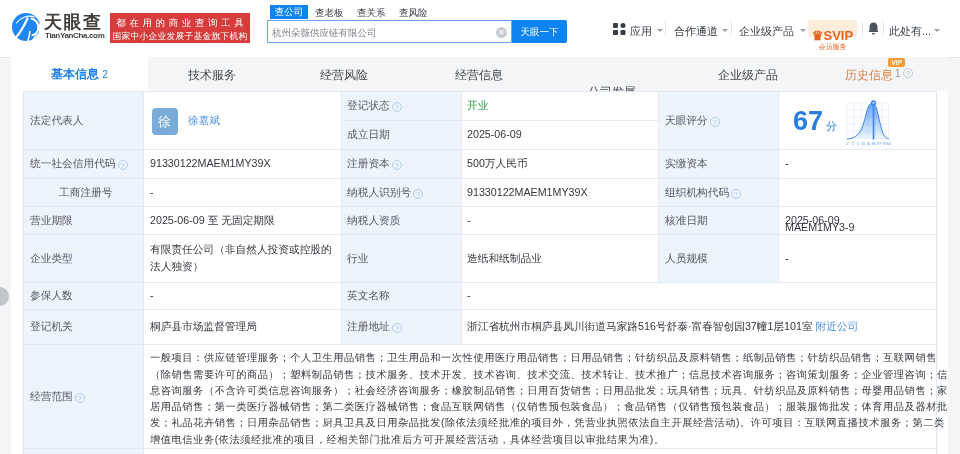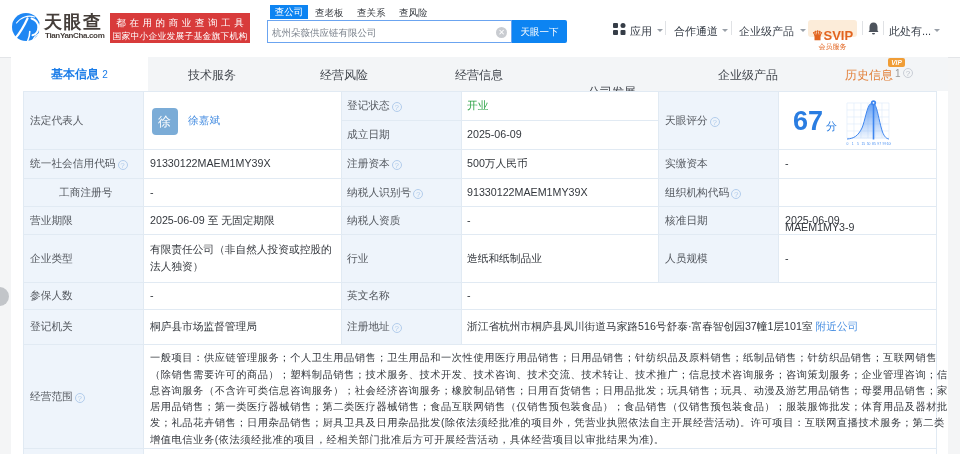--- a/index.html
+++ b/index.html
@@ -196,18 +196,18 @@
       <text x="44.5" y="47">100</text>
   </g>
 </svg>
 <div class="val" style="left:785px;top:149px;line-height:29px;">-</div>
 <div class="val" style="left:785px;top:178px;line-height:28px;margin-top:35px;">MAEM1MY3-9</div>
 <div class="val" style="left:785px;top:206px;line-height:28px;">2025-06-09</div>
 <div class="val" style="left:785px;top:234px;line-height:48px;">-</div>
 
 <div class="val sl" style="top:350.2px;">一般项目：供应链管理服务；个人卫生用品销售；卫生用品和一次性使用医疗用品销售；日用品销售；针纺织品及原料销售；纸制品销售；针纺织品销售；互联网销售</div>
 <div class="val sl" style="top:366.5px;">（除销售需要许可的商品）；塑料制品销售；技术服务、技术开发、技术咨询、技术交流、技术转让、技术推广；信息技术咨询服务；咨询策划服务；企业管理咨询；信</div>
-<div class="val sl" style="top:382.8px;">息咨询服务（不含许可类信息咨询服务）；社会经济咨询服务；橡胶制品销售；日用百货销售；日用品批发；玩具销售；玩具、动漫及游艺用品销售；母婴用品销售；家</div>
+<div class="val sl" style="top:382.8px;">息咨询服务（不含许可类信息咨询服务）；社会经济咨询服务；橡胶制品销售；日用百货销售；日用品批发；玩具销售；玩具、针纺织品及原料销售；母婴用品销售；家</div>
 <div class="val sl" style="top:399.1px;">居用品销售；第一类医疗器械销售；第二类医疗器械销售；食品互联网销售（仅销售预包装食品）；食品销售（仅销售预包装食品）；服装服饰批发；体育用品及器材批</div>
 <div class="val sl" style="top:415.4px;">发；礼品花卉销售；日用杂品销售；厨具卫具及日用杂品批发(除依法须经批准的项目外，凭营业执照依法自主开展经营活动)。许可项目：互联网直播技术服务；第二类</div>
 <div class="val sl" style="top:431.7px;">增值电信业务(依法须经批准的项目，经相关部门批准后方可开展经营活动，具体经营项目以审批结果为准)。</div>
 
 <div class="abs" style="left:-10px;top:287px;width:19px;height:19px;border-radius:50%;background:#c2c5c9;"></div>
 
 </body></html>

